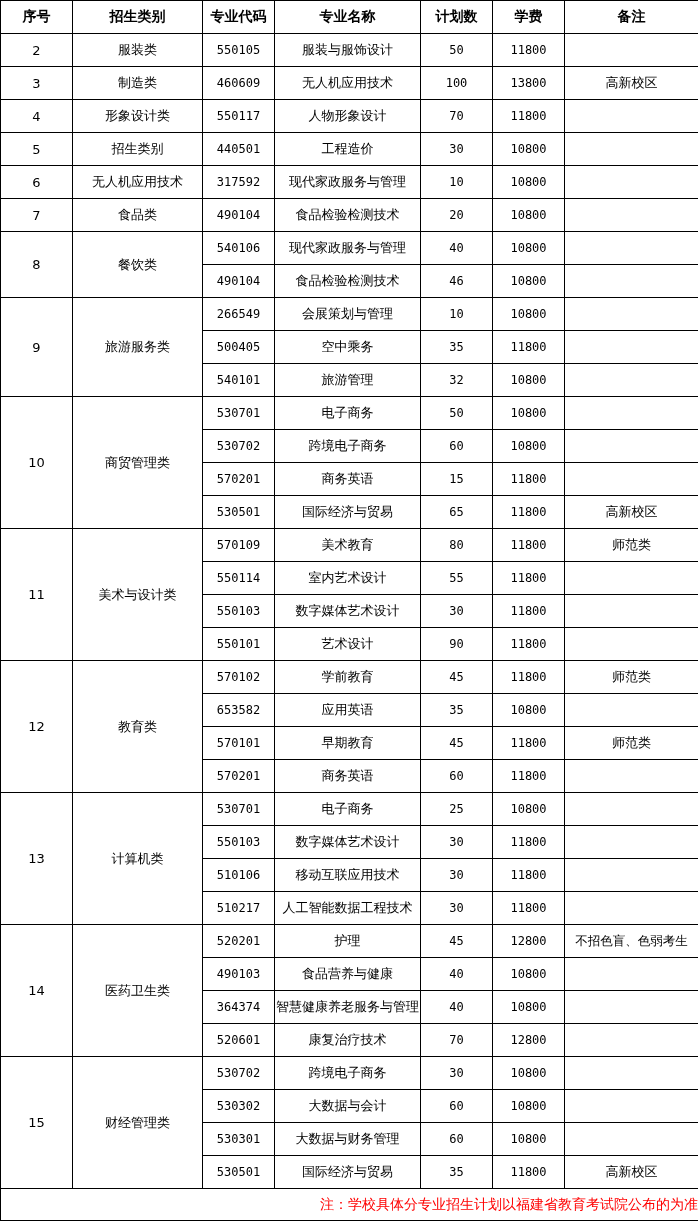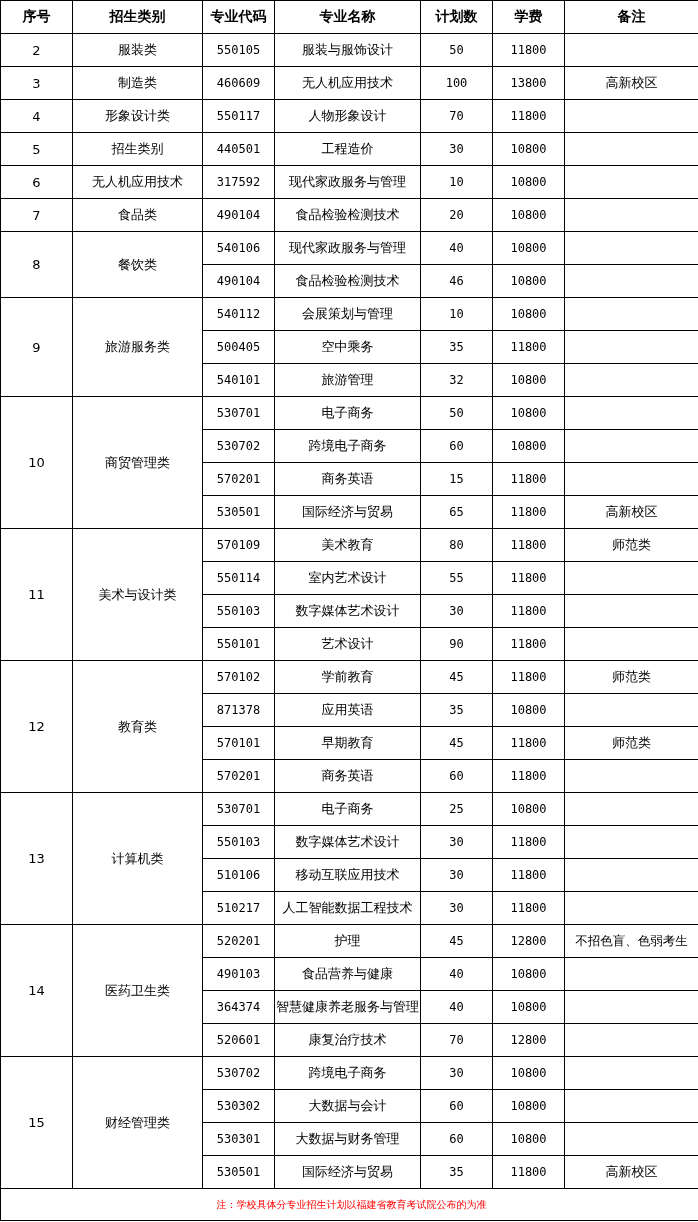--- a/index.html
+++ b/index.html
@@ -23,23 +23,23 @@
     }
     table.plan th {
       font-weight: bold;
       font-size: 14px;
       height: 32px;
     }
     td.code, td.num, td.fee, td.seq { font-family: "DejaVu Sans Mono", "Liberation Mono", monospace; font-size: 12px; }
     td.seq { font-family: "DejaVu Sans", sans-serif; font-size: 13px; }
     td.note-wide { font-size: 12.5px; margin-left: 28px; }
     tr.footer td {
-      text-align: center;
+      text-align: right;
       color: #ff0000;
-      font-size: 10px;
+      font-size: 14px;
       padding-left: 4px;
       height: 31px;
     }
   </style>
 </head>
 <body>
 
 <table class="plan">
   <colgroup>
     <col style="width:72px">
@@ -128,21 +128,21 @@
       <tr>
         <td class="code">490104</td>
         <td class="name">食品检验检测技术</td>
         <td class="num">46</td>
         <td class="fee">10800</td>
         <td class="note"></td>
       </tr>
       <tr>
         <td class="seq" rowspan="3">9</td>
         <td class="cat" rowspan="3">旅游服务类</td>
-        <td class="code">540112</td>
+        <td class="code">266549</td>
         <td class="name">会展策划与管理</td>
         <td class="num">10</td>
         <td class="fee">10800</td>
         <td class="note"></td>
       </tr>
       <tr>
         <td class="code">500405</td>
         <td class="name">空中乘务</td>
         <td class="num">35</td>
         <td class="fee">11800</td>
@@ -218,21 +218,21 @@
       <tr>
         <td class="seq" rowspan="4">12</td>
         <td class="cat" rowspan="4">教育类</td>
         <td class="code">570102</td>
         <td class="name">学前教育</td>
         <td class="num">45</td>
         <td class="fee">11800</td>
         <td class="note">师范类</td>
       </tr>
       <tr>
-        <td class="code">871378</td>
+        <td class="code">653582</td>
         <td class="name">应用英语</td>
         <td class="num">35</td>
         <td class="fee">10800</td>
         <td class="note"></td>
       </tr>
       <tr>
         <td class="code">570101</td>
         <td class="name">早期教育</td>
         <td class="num">45</td>
         <td class="fee">11800</td>

